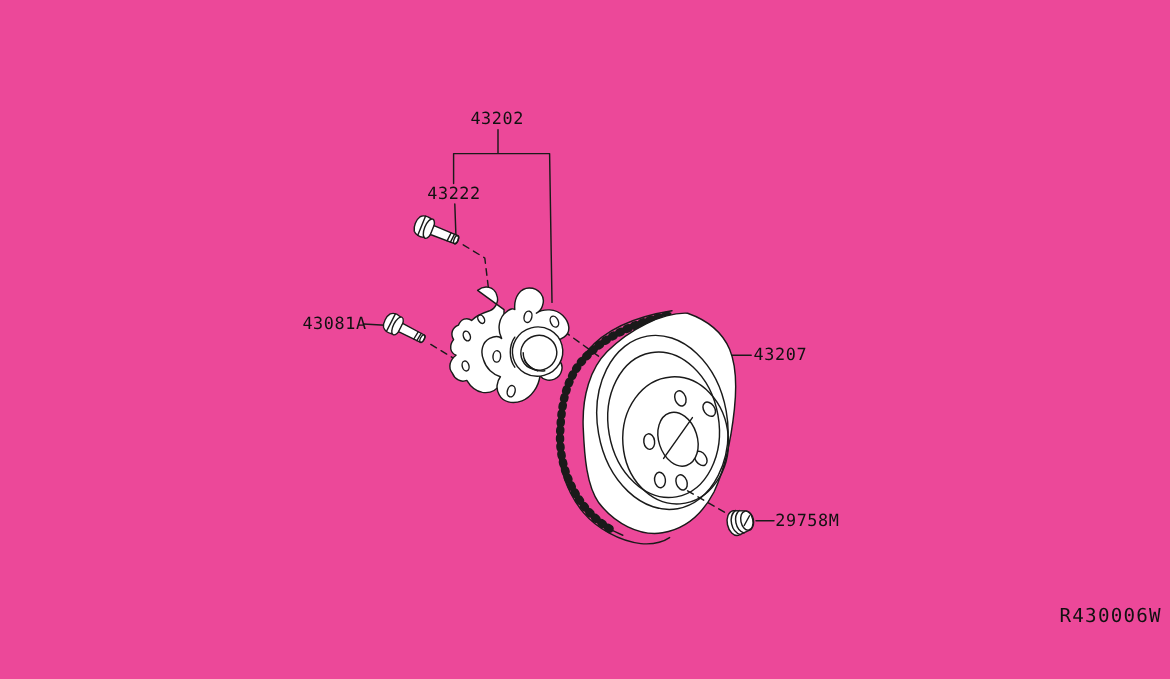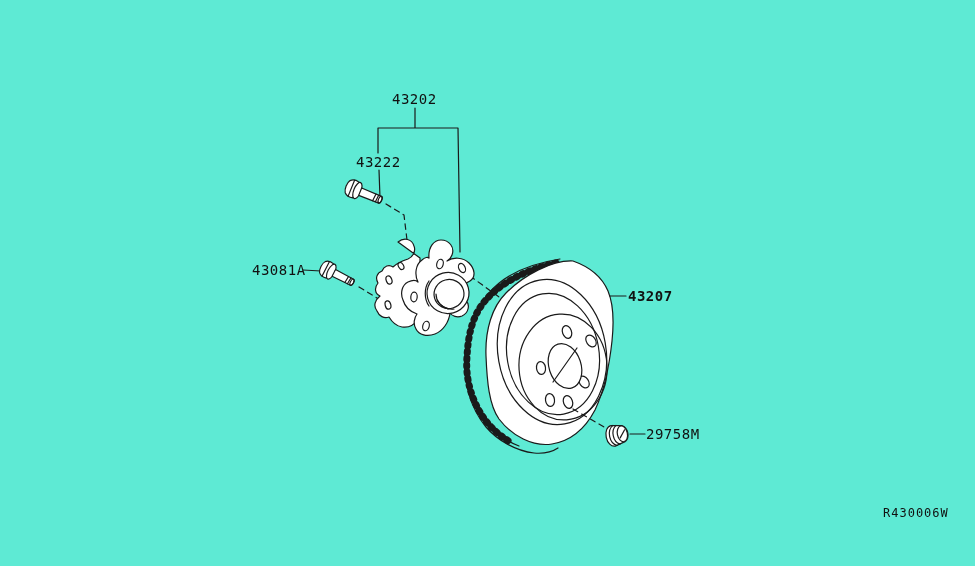--- a/index.html
+++ b/index.html
@@ -1,33 +1,33 @@
 <!DOCTYPE html>
 <html><head>
 <meta charset="utf-8">
 <style>
   html,body{margin:0;padding:0;}
   body{background:#e8e8e8;font-family:"DejaVu Sans Mono","Liberation Mono",monospace;}
   .canvas{
-    position:relative;width:975px;height:566px;background:#5eead4;overflow:hidden;
+    position:relative;width:975px;height:566px;background:#ec4899;overflow:hidden;
   }
   .canvas svg{position:absolute;left:0;top:0;}
   .callout{
     position:absolute;font-size:14px;line-height:14px;color:#111111;
     letter-spacing:0.5px;white-space:nowrap;cursor:default;
   }
   .refcode{
-    position:absolute;font-size:12px;line-height:16px;color:#111111;
+    position:absolute;font-size:16px;line-height:16px;color:#111111;
     letter-spacing:1px;white-space:nowrap;
   }
   
   .pos-43202  {left:392px;top:92px;}
   .pos-43222  {left:356px;top:155px;}
   .pos-43081A {left:252px;top:263px;}
-  .pos-43207  {left:628px;top:289px;font-weight:bold;}
+  .pos-43207  {left:628px;top:289px;}
   .pos-44098M {left:646px;top:427px;}
   .pos-ref    {left:883px;top:505px;}
 </style>
 </head>
 <body>
 
 <div class="canvas">
 
   <svg width="975" height="566" viewBox="0 0 975 566" fill="none" stroke="#1a1a1a" stroke-width="1.2" stroke-linecap="round" stroke-linejoin="round">
 

